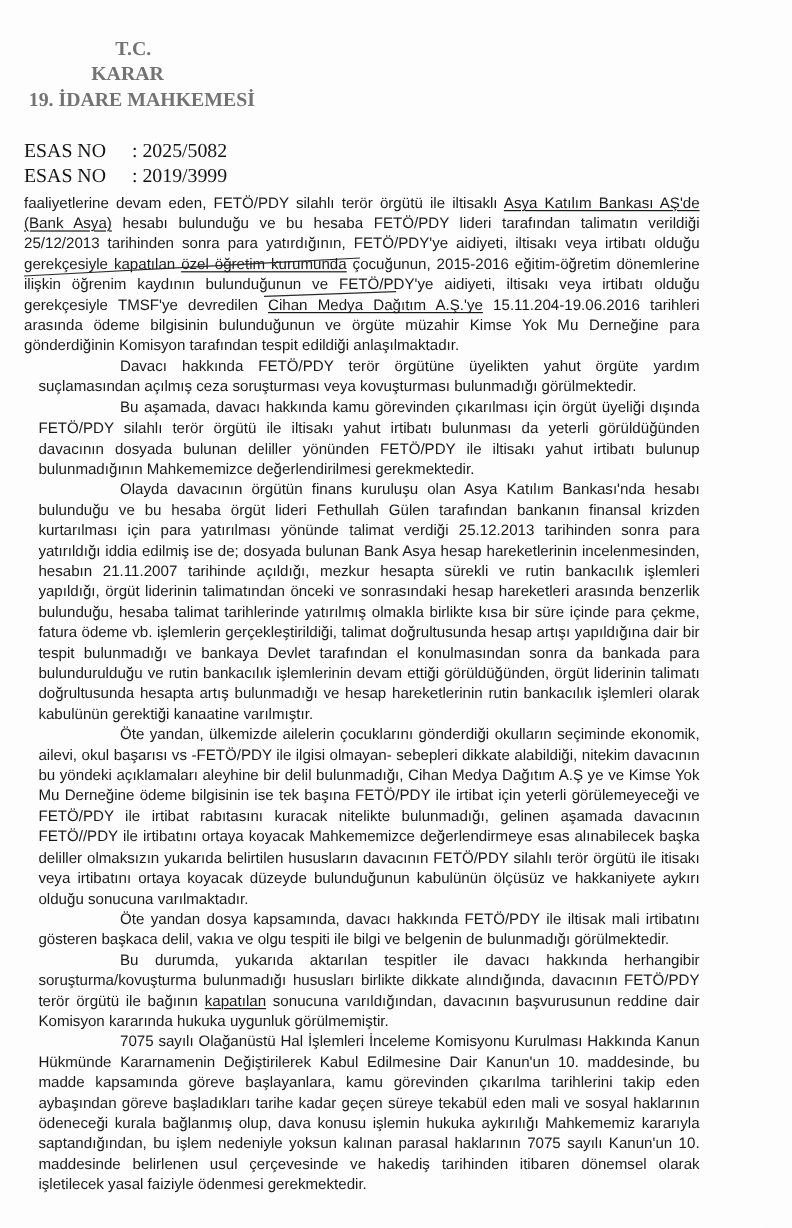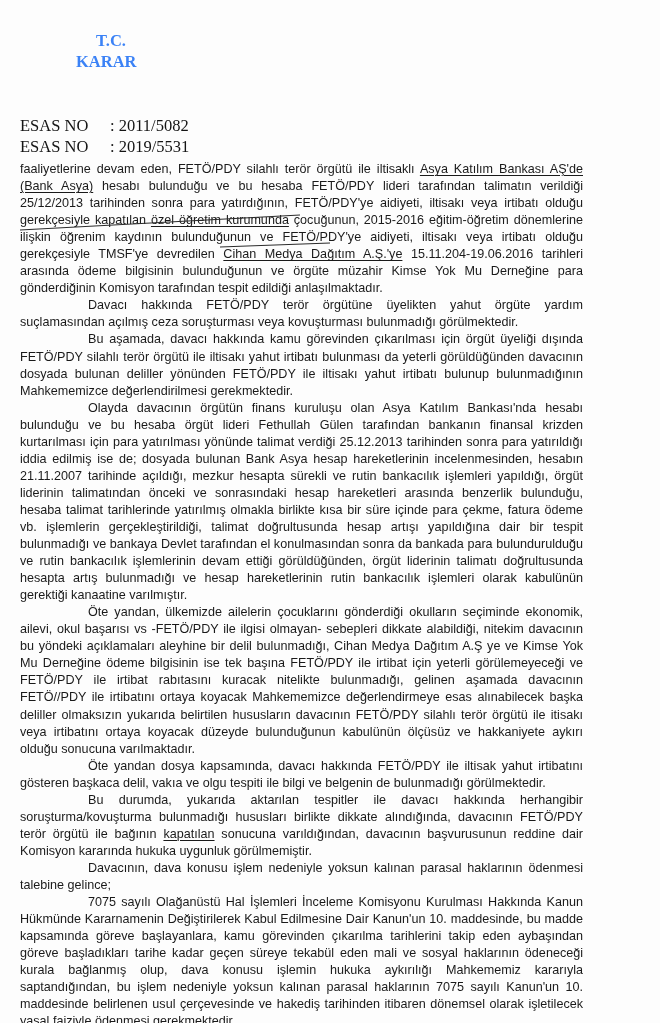--- a/index.html
+++ b/index.html
@@ -1,60 +1,60 @@
 <!DOCTYPE html>
 <html><head>
 <meta charset="utf-8">
 <style>
   html, body { margin: 0; padding: 0; background: #ffffff; }
   body { width: 660px; height: 1023px; position: relative; overflow: hidden; color: #111; }
   .page { position: absolute; left: 0; top: 0; width: 660px; height: 1023px; background: #fdfdfd; }
-  .hdr { position: absolute; font-family: "Liberation Serif", serif; font-weight: bold; font-size: 16.5px; color: #3b82f6; white-space: nowrap; }
+  .hdr { position: absolute; font-family: "Liberation Serif", serif; font-weight: bold; font-size: 16.5px; color: #737373; white-space: nowrap; }
   .hdr.tc { left: 96px; top: 31px; }
   .hdr.city { left: 76px; top: 52px; }
   .hdr.court { left: 24px; top: 73px; }
   .meta { position: absolute; left: 20px; font-family: "Liberation Serif", serif; font-size: 16.5px; color: #141414; white-space: nowrap; }
   .meta .k { font-weight: normal; display: inline-block; width: 90px; }
   .meta .v { font-weight: normal; }
   .meta.esas { top: 116px; }
   .meta.karar { top: 137px; }
   .body {
     position: absolute; left: 20px; top: 161px; width: 563px;
     font-family: "Liberation Sans", sans-serif; font-size: 12.6px; line-height: 17.05px;
     color: #1a1a1a; text-align: justify;
   }
   .body p { margin: 0; }
-  .body p.ind { text-indent: 68px; }
+  .body p.ind { text-indent: 68px; margin-left: 12px; }
   .u { text-decoration: underline; text-decoration-thickness: 1px; text-underline-offset: 2px; }
   .mark { position: absolute; left: 0; top: 0; pointer-events: none; }
 </style>
 </head>
 <body>
 
 <div class="page">
 
   <div class="hdr tc">T.C.</div>
   <div class="hdr city">KARAR</div>
+  <div class="hdr court">19. İDARE MAHKEMESİ</div>
 
   <div class="meta esas">
-    <span class="k">ESAS NO</span><span class="v">: 2011/5082</span>
+    <span class="k">ESAS NO</span><span class="v">: 2025/5082</span>
   </div>
   <div class="meta karar">
-    <span class="k">ESAS NO</span><span class="v">: 2019/5531</span>
+    <span class="k">ESAS NO</span><span class="v">: 2019/3999</span>
   </div>
 
   <div class="body">
     <p><span>faaliyetlerine devam eden,  FETÖ/PDY silahlı terör örgütü ile iltisaklı </span><span class="u">Asya Katılım Bankası AŞ'de (Bank Asya)</span><span> hesabı bulunduğu ve bu hesaba FETÖ/PDY lideri tarafından talimatın verildiği 25/12/2013 tarihinden sonra para yatırdığının, FETÖ/PDY'ye aidiyeti, iltisakı veya irtibatı olduğu gerekçesiyle kapatılan </span><span class="u">özel öğretim kurumunda</span><span> çocuğunun, 2015-2016 eğitim-öğretim dönemlerine ilişkin öğrenim kaydının bulunduğunun ve FETÖ/PDY'ye aidiyeti, iltisakı veya irtibatı olduğu gerekçesiyle TMSF'ye devredilen </span><span class="u">Cihan Medya Dağıtım A.Ş.'ye</span><span> 15.11.204-19.06.2016  tarihleri arasında ödeme bilgisinin bulunduğunun ve örgüte müzahir Kimse Yok Mu Derneğine para gönderdiğinin Komisyon tarafından tespit edildiği anlaşılmaktadır.</span></p>
     <p class="ind">Davacı hakkında FETÖ/PDY terör örgütüne üyelikten yahut örgüte yardım suçlamasından açılmış ceza soruşturması veya kovuşturması bulunmadığı görülmektedir.</p>
     <p class="ind">Bu aşamada, davacı hakkında kamu görevinden çıkarılması için örgüt üyeliği dışında FETÖ/PDY silahlı terör örgütü ile iltisakı yahut irtibatı bulunması da yeterli görüldüğünden davacının dosyada bulunan deliller yönünden FETÖ/PDY ile iltisakı yahut irtibatı bulunup bulunmadığının Mahkememizce değerlendirilmesi gerekmektedir.</p>
     <p class="ind">Olayda davacının örgütün finans kuruluşu olan Asya Katılım Bankası'nda hesabı bulunduğu ve bu hesaba örgüt lideri Fethullah Gülen tarafından bankanın finansal krizden kurtarılması için para yatırılması yönünde talimat verdiği 25.12.2013 tarihinden sonra para yatırıldığı iddia edilmiş ise de; dosyada bulunan Bank Asya hesap hareketlerinin incelenmesinden, hesabın 21.11.2007 tarihinde açıldığı, mezkur hesapta sürekli ve rutin bankacılık işlemleri yapıldığı, örgüt liderinin talimatından önceki ve sonrasındaki hesap hareketleri arasında benzerlik bulunduğu, hesaba talimat tarihlerinde yatırılmış olmakla birlikte kısa bir süre içinde para çekme, fatura ödeme vb. işlemlerin gerçekleştirildiği, talimat doğrultusunda hesap artışı yapıldığına dair bir tespit bulunmadığı ve bankaya Devlet tarafından el konulmasından sonra da bankada para bulundurulduğu ve rutin bankacılık işlemlerinin devam ettiği görüldüğünden, örgüt liderinin talimatı doğrultusunda hesapta artış bulunmadığı ve hesap hareketlerinin rutin bankacılık işlemleri olarak kabulünün gerektiği kanaatine varılmıştır.</p>
     <p class="ind">Öte yandan,  ülkemizde ailelerin çocuklarını gönderdiği okulların seçiminde ekonomik, ailevi, okul başarısı vs -FETÖ/PDY ile ilgisi olmayan- sebepleri dikkate alabildiği, nitekim davacının bu yöndeki açıklamaları aleyhine bir delil bulunmadığı, Cihan Medya Dağıtım A.Ş ye ve Kimse Yok Mu Derneğine ödeme bilgisinin ise tek başına FETÖ/PDY ile irtibat için yeterli görülemeyeceği ve FETÖ/PDY ile irtibat rabıtasını kuracak nitelikte bulunmadığı, gelinen aşamada davacının FETÖ//PDY ile irtibatını ortaya koyacak Mahkememizce değerlendirmeye esas alınabilecek başka deliller olmaksızın yukarıda belirtilen hususların davacının FETÖ/PDY silahlı terör örgütü ile itisakı veya irtibatını ortaya koyacak düzeyde bulunduğunun  kabulünün ölçüsüz ve hakkaniyete aykırı olduğu sonucuna varılmaktadır.</p>
-    <p class="ind">Öte yandan dosya kapsamında, davacı hakkında FETÖ/PDY ile iltisak yahut irtibatını gösteren başkaca delil, vakıa ve olgu tespiti ile bilgi ve belgenin de bulunmadığı görülmektedir.</p>
+    <p class="ind">Öte yandan dosya kapsamında, davacı hakkında FETÖ/PDY ile iltisak mali irtibatını gösteren başkaca delil, vakıa ve olgu tespiti ile bilgi ve belgenin de bulunmadığı görülmektedir.</p>
     <p class="ind"><span>Bu durumda, yukarıda aktarılan tespitler ile davacı hakkında herhangibir soruşturma/kovuşturma bulunmadığı hususları birlikte dikkate alındığında, davacının FETÖ/PDY terör örgütü ile bağının </span><span class="u">kapatılan</span><span> sonucuna varıldığından, davacının başvurusunun reddine dair Komisyon kararında hukuka uygunluk görülmemiştir.</span></p>
-    <p class="ind">Davacının, dava konusu işlem nedeniyle yoksun kalınan parasal haklarının ödenmesi talebine gelince;</p>
     <p class="ind">7075 sayılı Olağanüstü Hal İşlemleri İnceleme Komisyonu Kurulması Hakkında Kanun Hükmünde Kararnamenin Değiştirilerek Kabul Edilmesine Dair Kanun'un 10. maddesinde, bu madde kapsamında göreve başlayanlara, kamu görevinden çıkarılma tarihlerini takip eden aybaşından göreve başladıkları tarihe kadar geçen süreye tekabül eden mali ve sosyal haklarının ödeneceği kurala bağlanmış olup, dava konusu işlemin hukuka aykırılığı Mahkememiz kararıyla saptandığından, bu işlem nedeniyle yoksun kalınan parasal haklarının 7075 sayılı Kanun'un 10. maddesinde belirlenen usul çerçevesinde ve hakediş tarihinden itibaren dönemsel olarak işletilecek yasal faiziyle ödenmesi gerekmektedir.</p>
 
   </div>
 
   <svg class="mark" width="660" height="1023">
     <line x1="20" y1="230" x2="300" y2="215" stroke="#2a2a2a" stroke-width="1"></line>
     <line x1="220" y1="247" x2="330" y2="243" stroke="#2a2a2a" stroke-width="1"></line>
   </svg>
 </div>
 

